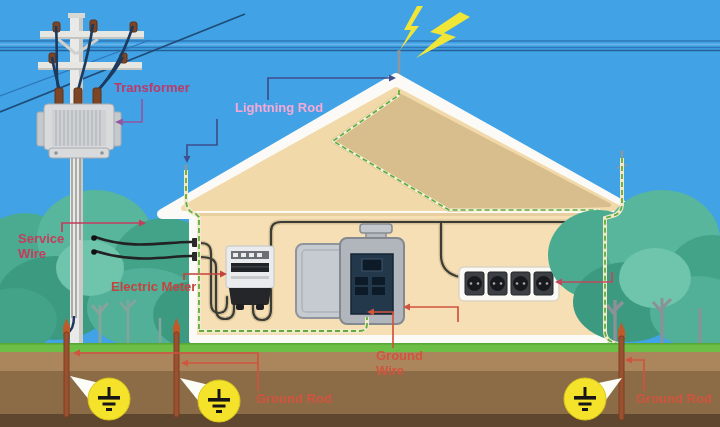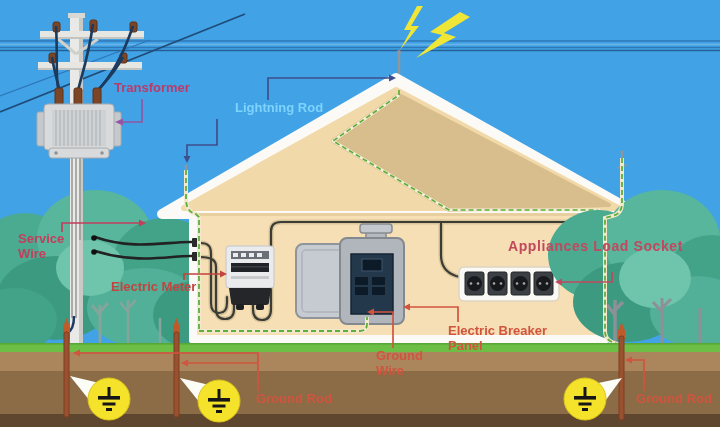--- a/index.html
+++ b/index.html
@@ -306,28 +306,26 @@
     <polygon points="188,359.5 188,366.5 181,363" fill="#d0543e" stroke="none"></polygon>
   </g>
   <g stroke="#d0543e" stroke-width="1.7" fill="none">
     <path d="M644,391 V360 H631"></path>
     <polygon points="632,356.5 632,363.5 625,360" fill="#d0543e" stroke="none"></polygon>
   </g>
 </svg>
 
   <div class="lbl" style="left: 114px; top: 80px; color: rgb(187, 58, 104);">Transformer</div>
 
-  <div class="lbl" style="left: 203px; top: 100px; color: #7dd3fc; padding-left: 32px;">Lightning Rod</div>
+  <div class="lbl" style="left: 203px; top: 100px; color: #f9a8d4; padding-left: 32px;">Lightning Rod</div>
 
   <div class="lbl" style="left: 111px; top: 279px; color: rgb(196, 67, 62);">Electric Meter</div>
 
   <div class="lbl lbl2" style="left: 18px; top: 231px; width: 72px; color: rgb(194, 62, 92);">Service Wire</div>
 
   <div class="lbl lbl2" style="left: 376px; top: 348px; width: 70px; color: rgb(208, 84, 62);">Ground Wire</div>
 
-  <div class="lbl lbl2" style="left: 448px; top: 323px; width: 114px; color: rgb(208, 84, 62);">Electric Breaker Panel</div>
-
-  <div class="lbl lbl2" style="left: 508px; top: 238px; width: 212px; font-size: 14px; letter-spacing: 0.6px; color: rgb(194, 72, 94);">Appliances Load Socket</div>
+
 
   <div class="lbl" style="left: 256px; top: 391px; color: rgb(208, 84, 62);">Ground Rod</div>
 
   <div class="lbl" style="left: 636px; top: 391px; color: rgb(208, 84, 62);">Ground Rod</div>
 </div>
 
 </body></html>

